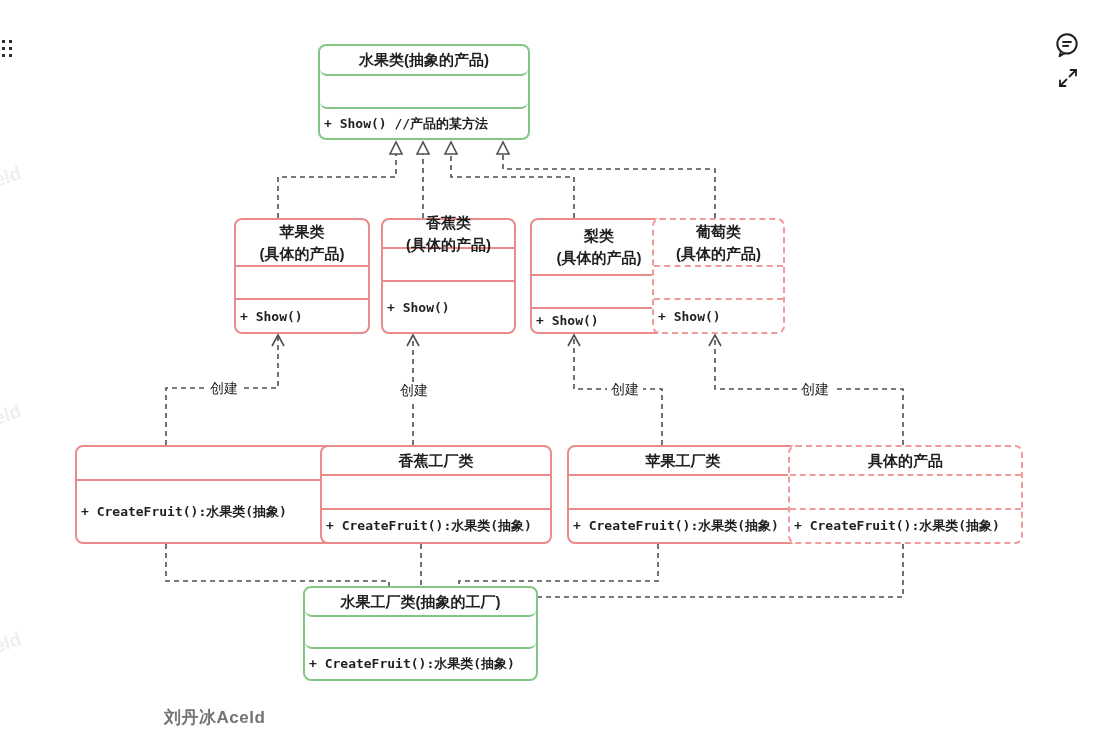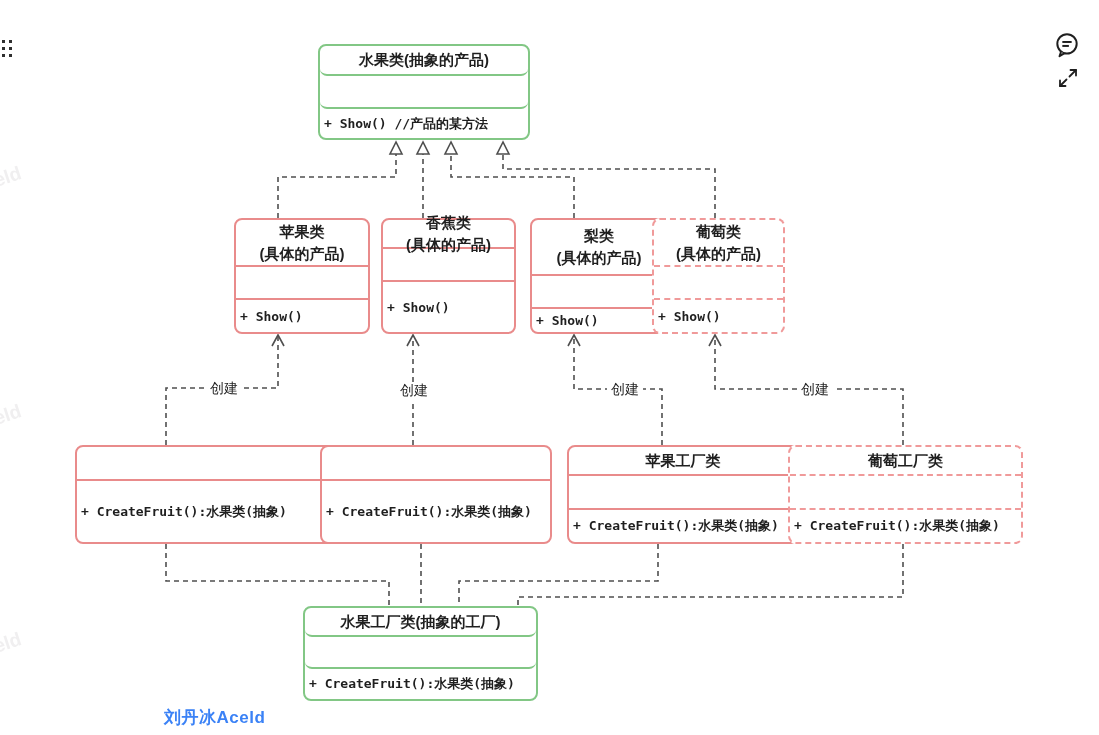--- a/index.html
+++ b/index.html
@@ -26,21 +26,21 @@
                  font-size:13px; font-weight:700; }
   .green  { border-color:#82c785; } .green  .cmp { border-color:#82c785;border-radius:7px; }
   .red    { border-color:#e98b8b;margin-left:24px; } .red    .cmp { border-color:#e98b8b; }
   .pink   { border-color:#f09a9a; border-style:dashed; }
   .pink   .cmp { border-color:#f09a9a; border-bottom-style:dashed; }
 
   .create-label { position:absolute; background:#ffffff; font-size:14px; padding:0 4px;
                   color:#1f1f1f; transform:translate(-50%,-50%); }
 
   .wm-main { position:absolute; left:164px; top:706px; font-size:17px; font-weight:700;
-             color:#3b82f6; letter-spacing:.5px; }
+             color:#737373; letter-spacing:.5px; }
   .wm-frag { position:absolute; left:-6px; font-size:19px; font-weight:700; color:#f0eff0;
              transform:rotate(-18deg); }
 
   .drag-handle { position:absolute; left:2px; top:40px; width:13px; height:18px;
                  display:grid; grid-template-columns:repeat(2,3px); grid-template-rows:repeat(3,3px);
                  gap:4px; cursor:grab; }
   .drag-handle i { background:#2f2f2f; width:3px; height:3px; display:block; }
   .top-icon { position:absolute; cursor:pointer; }
 </style>
 </head>
@@ -157,47 +157,50 @@
   </div>
 
   <div class="uml red" style="left:51px;top:445px;width:269px;height:99px">
     <div class="cmp" style="height:34px"></div>
     <div class="cmp method">
         <span>+ CreateFruit():水果类(抽象)</span>
       </div>
   </div>
 
   <div class="uml red" style="left:296px;top:445px;width:232px;height:99px">
+    <div class="cmp title" style="height:29px">
+        <span>香蕉工厂类</span>
+      </div>
     <div class="cmp" style="height:34px"></div>
     <div class="cmp method">
         <span>+ CreateFruit():水果类(抽象)</span>
       </div>
   </div>
 
   <div class="uml red" style="left:543px;top:445px;width:232px;height:99px">
     <div class="cmp title" style="height:29px">
         <span>苹果工厂类</span>
       </div>
     <div class="cmp" style="height:34px"></div>
     <div class="cmp method">
         <span>+ CreateFruit():水果类(抽象)</span>
       </div>
   </div>
 
   <div class="uml pink" style="left:788px;top:445px;width:235px;height:99px">
     <div class="cmp title" style="height:29px">
-        <span>葡萄工厂类</span>
-      </div>
-    <div class="cmp" style="height:34px"></div>
-    <div class="cmp method">
-        <span>+ CreateFruit():水果类(抽象)</span>
-      </div>
-  </div>
-
-  <div class="uml green" style="left:303px;top:606px;width:235px;height:95px">
+        <span>具体的产品</span>
+      </div>
+    <div class="cmp" style="height:34px"></div>
+    <div class="cmp method">
+        <span>+ CreateFruit():水果类(抽象)</span>
+      </div>
+  </div>
+
+  <div class="uml green" style="left:303px;top:586px;width:235px;height:95px">
     <div class="cmp title" style="height:29px">
         <span>水果工厂类(抽象的工厂)</span>
       </div>
     <div class="cmp" style="height:32px"></div>
     <div class="cmp method">
         <span>+ CreateFruit():水果类(抽象)</span>
       </div>
   </div>
 
   <div class="create-label" style="left:224px;top:389px">创建</div>

